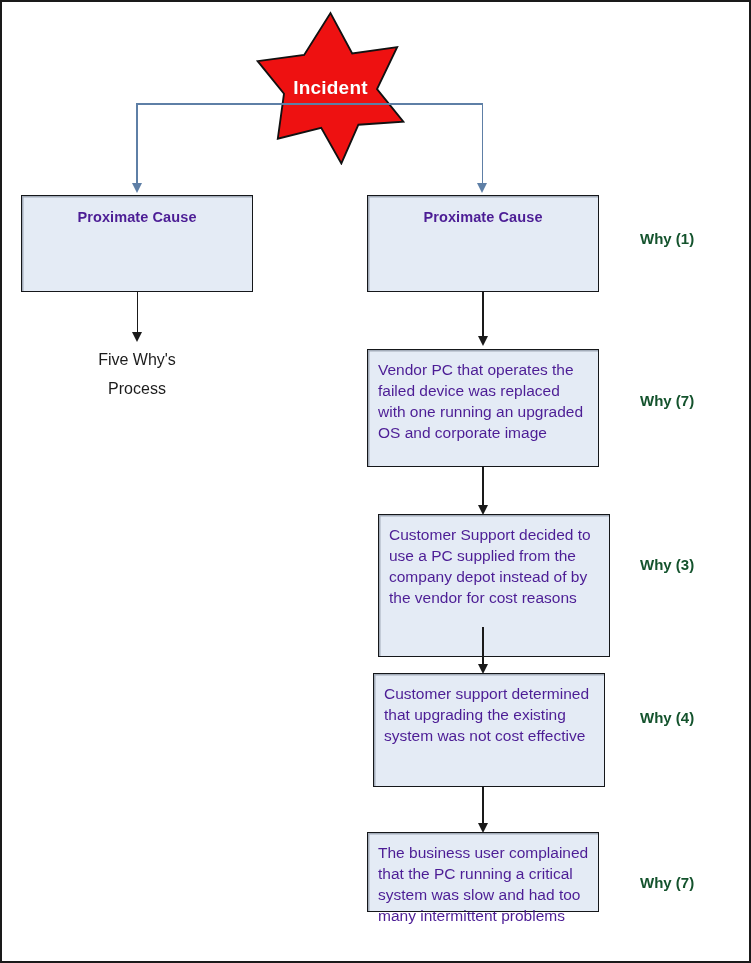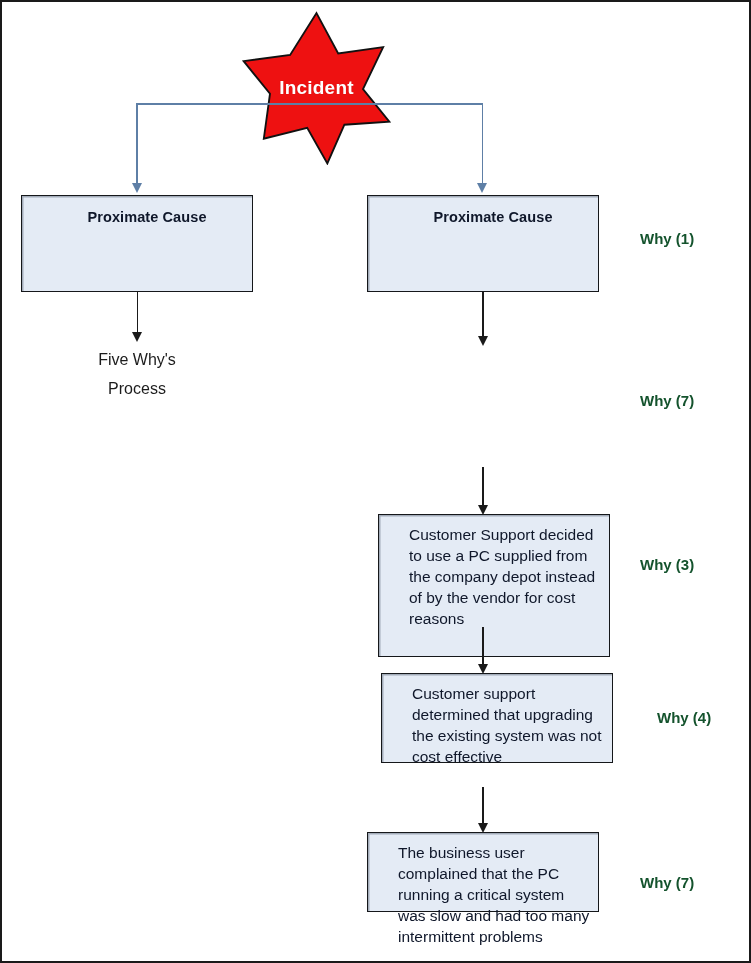--- a/index.html
+++ b/index.html
@@ -17,21 +17,21 @@
     height: 963px;
     background: #ffffff;
     border: 2px solid #1a1a1a;
     box-sizing: border-box;
     overflow: hidden;
   }
 
   
   .star-wrap {
     position: absolute;
-    left: 237px;
+    left: 251px;
     top: 8px;
     width: 155px;
     height: 155px;
   }
   .star-svg { display: block; width: 155px; height: 155px; }
   .star-label {
     position: absolute;
     left: 0;
     top: 0;
     width: 155px;
@@ -46,22 +46,21 @@
     text-shadow: 0 0 1px rgba(0,0,0,0.18);
     pointer-events: none;
   }
 
   
   .pbox {
     position: absolute;
     box-sizing: border-box;
     background: #e4ebf5;
     border: 1.6px solid #15171a;
-    color: #0f172a;
-    padding-left: 20px;
+    color: #4c1d95;
   }
   .pbox.shadowed { box-shadow: 1.5px 1.5px 0 0 rgba(110,120,135,0.55) inset; }
   .pbox-title {
     font-size: 14.5px;
     font-weight: bold;
     text-align: center;
     padding-top: 13px;
     letter-spacing: 0.1px;
   }
   .pbox-body-center {
@@ -140,41 +139,44 @@
   <div class="plain-text" style="left:55px; top:343px; width:160px;">Five Why's
 Process</div>
 
   <div class="pbox shadowed" style="left:365px; top:193px; width:232px; height:97px;">
     <div class="pbox-title">Proximate Cause</div>
   </div>
 
   <div class="conn" style="left:480.3px; top:290px; width:1.4px; height:46px;"></div>
   <div class="arrowhead" style="left:475.5px; top:334px;"></div>
 
+  <div class="pbox shadowed" style="left:365px; top:347px; width:232px; height:118px;">
+    <div class="pbox-body-left">Vendor PC that operates the failed device was replaced with one running an upgraded OS and corporate image</div>
+  </div>
 
   <div class="conn" style="left:480.3px; top:465px; width:1.4px; height:46px;"></div>
   <div class="arrowhead" style="left:475.5px; top:503px;"></div>
 
   <div class="pbox shadowed" style="left:376px; top:512px; width:232px; height:143px;">
     <div class="pbox-body-left">Customer Support decided to use a PC supplied from the company depot instead of by the vendor for cost reasons</div>
   </div>
 
   <div class="conn" style="left:480.3px; top:625px; width:1.4px; height:45px;"></div>
   <div class="arrowhead" style="left:475.5px; top:662px;"></div>
 
-  <div class="pbox shadowed" style="left:379px; top:671px; width:232px; height:90px;">
+  <div class="pbox shadowed" style="left:371px; top:671px; width:232px; height:114px;">
     <div class="pbox-body-left">Customer support determined that upgrading the existing system was not cost effective</div>
   </div>
 
   <div class="conn" style="left:480.3px; top:785px; width:1.4px; height:44px;"></div>
   <div class="arrowhead" style="left:475.5px; top:821px;"></div>
 
   <div class="pbox shadowed" style="left:365px; top:830px; width:232px; height:80px;">
     <div class="pbox-body-left">The business user complained that the PC running a critical system was slow and had too many intermittent problems</div>
   </div>
 
   <div class="why-label" style="left:638px; top:228px;">Why (1)</div>
   <div class="why-label" style="left:638px; top:390px;">Why (7)</div>
   <div class="why-label" style="left:638px; top:554px;">Why (3)</div>
-  <div class="why-label" style="left:638px; top:707px;margin-left:17px;">Why (4)</div>
+  <div class="why-label" style="left:638px; top:707px;">Why (4)</div>
   <div class="why-label" style="left:638px; top:872px;">Why (7)</div>
 
 </div>
 
 </body></html>

